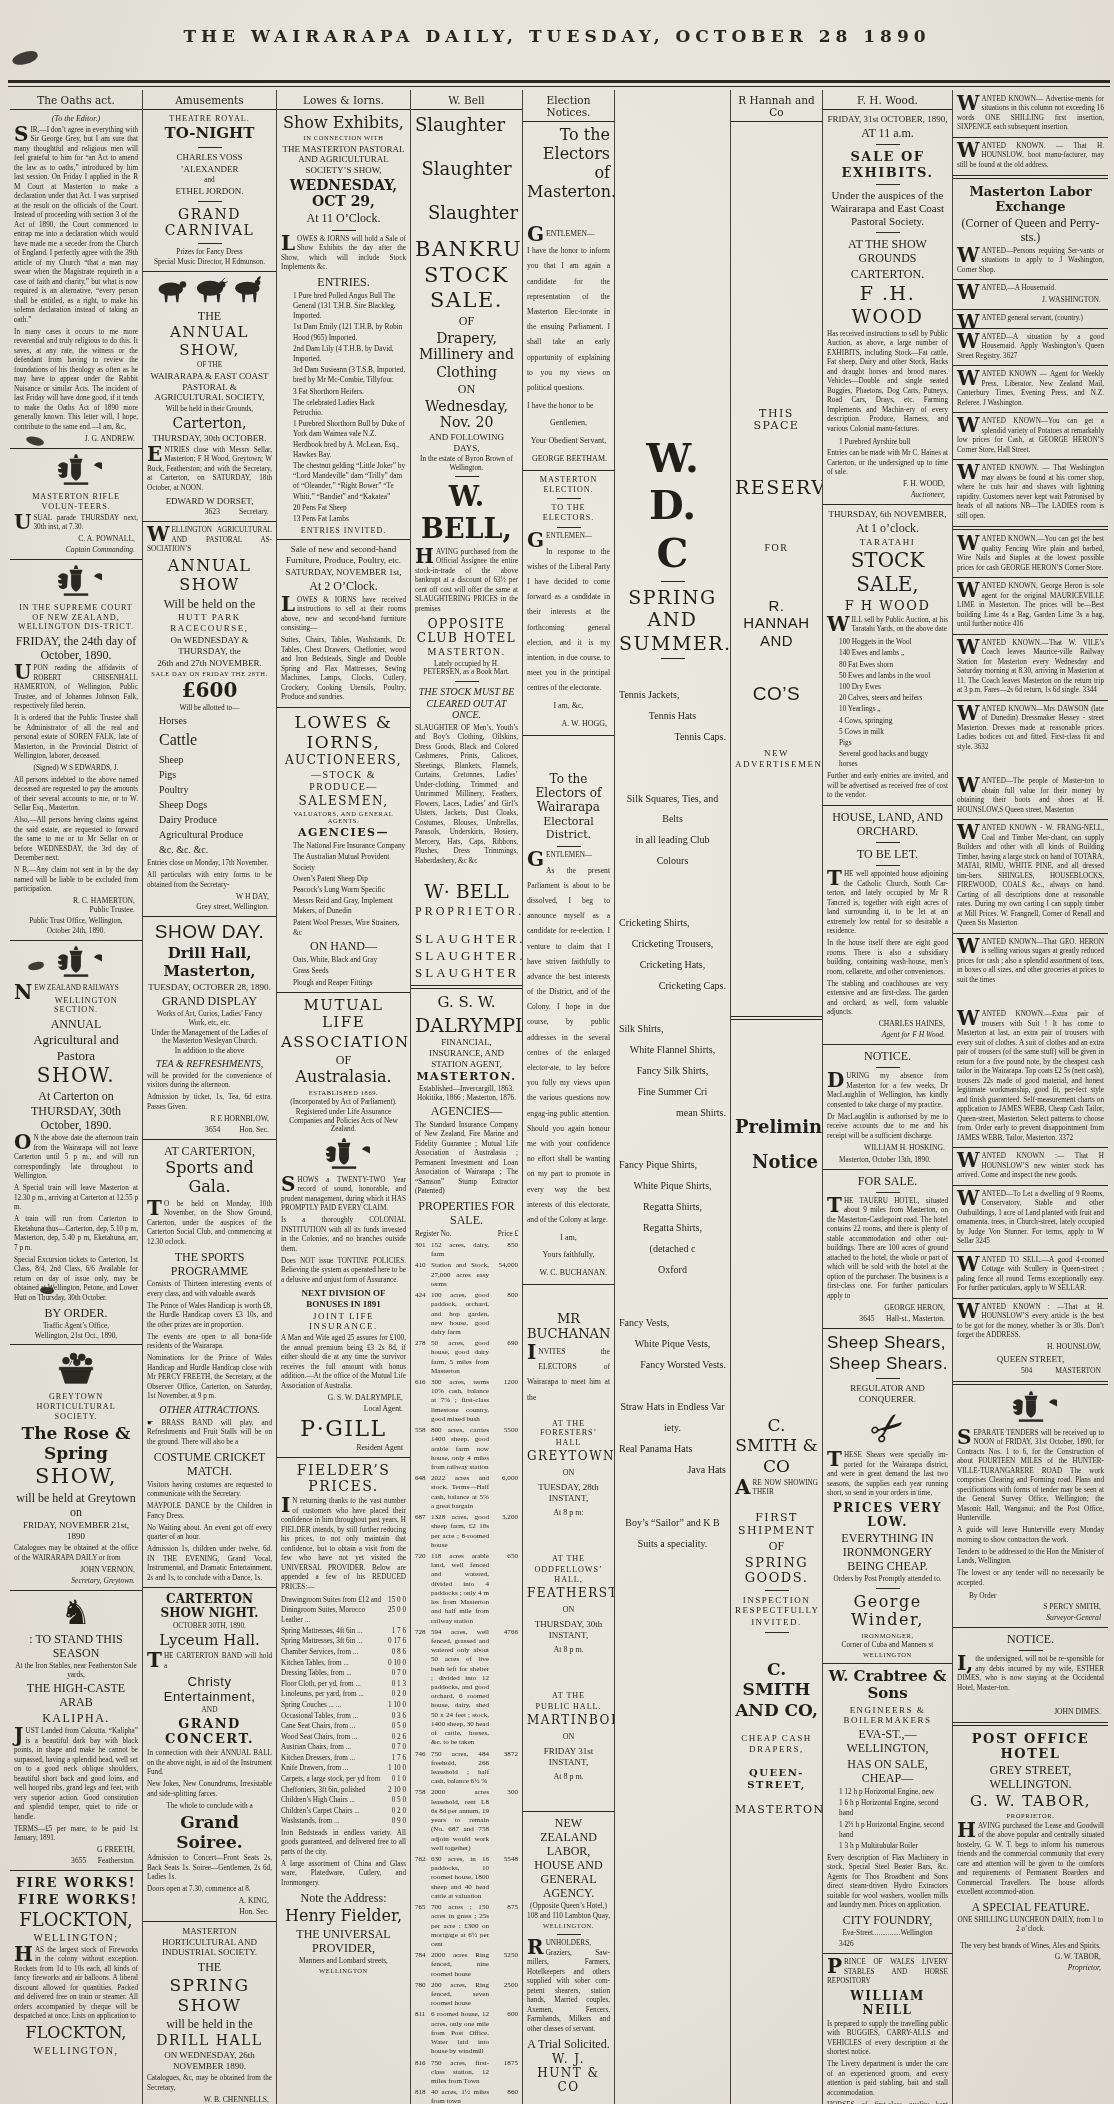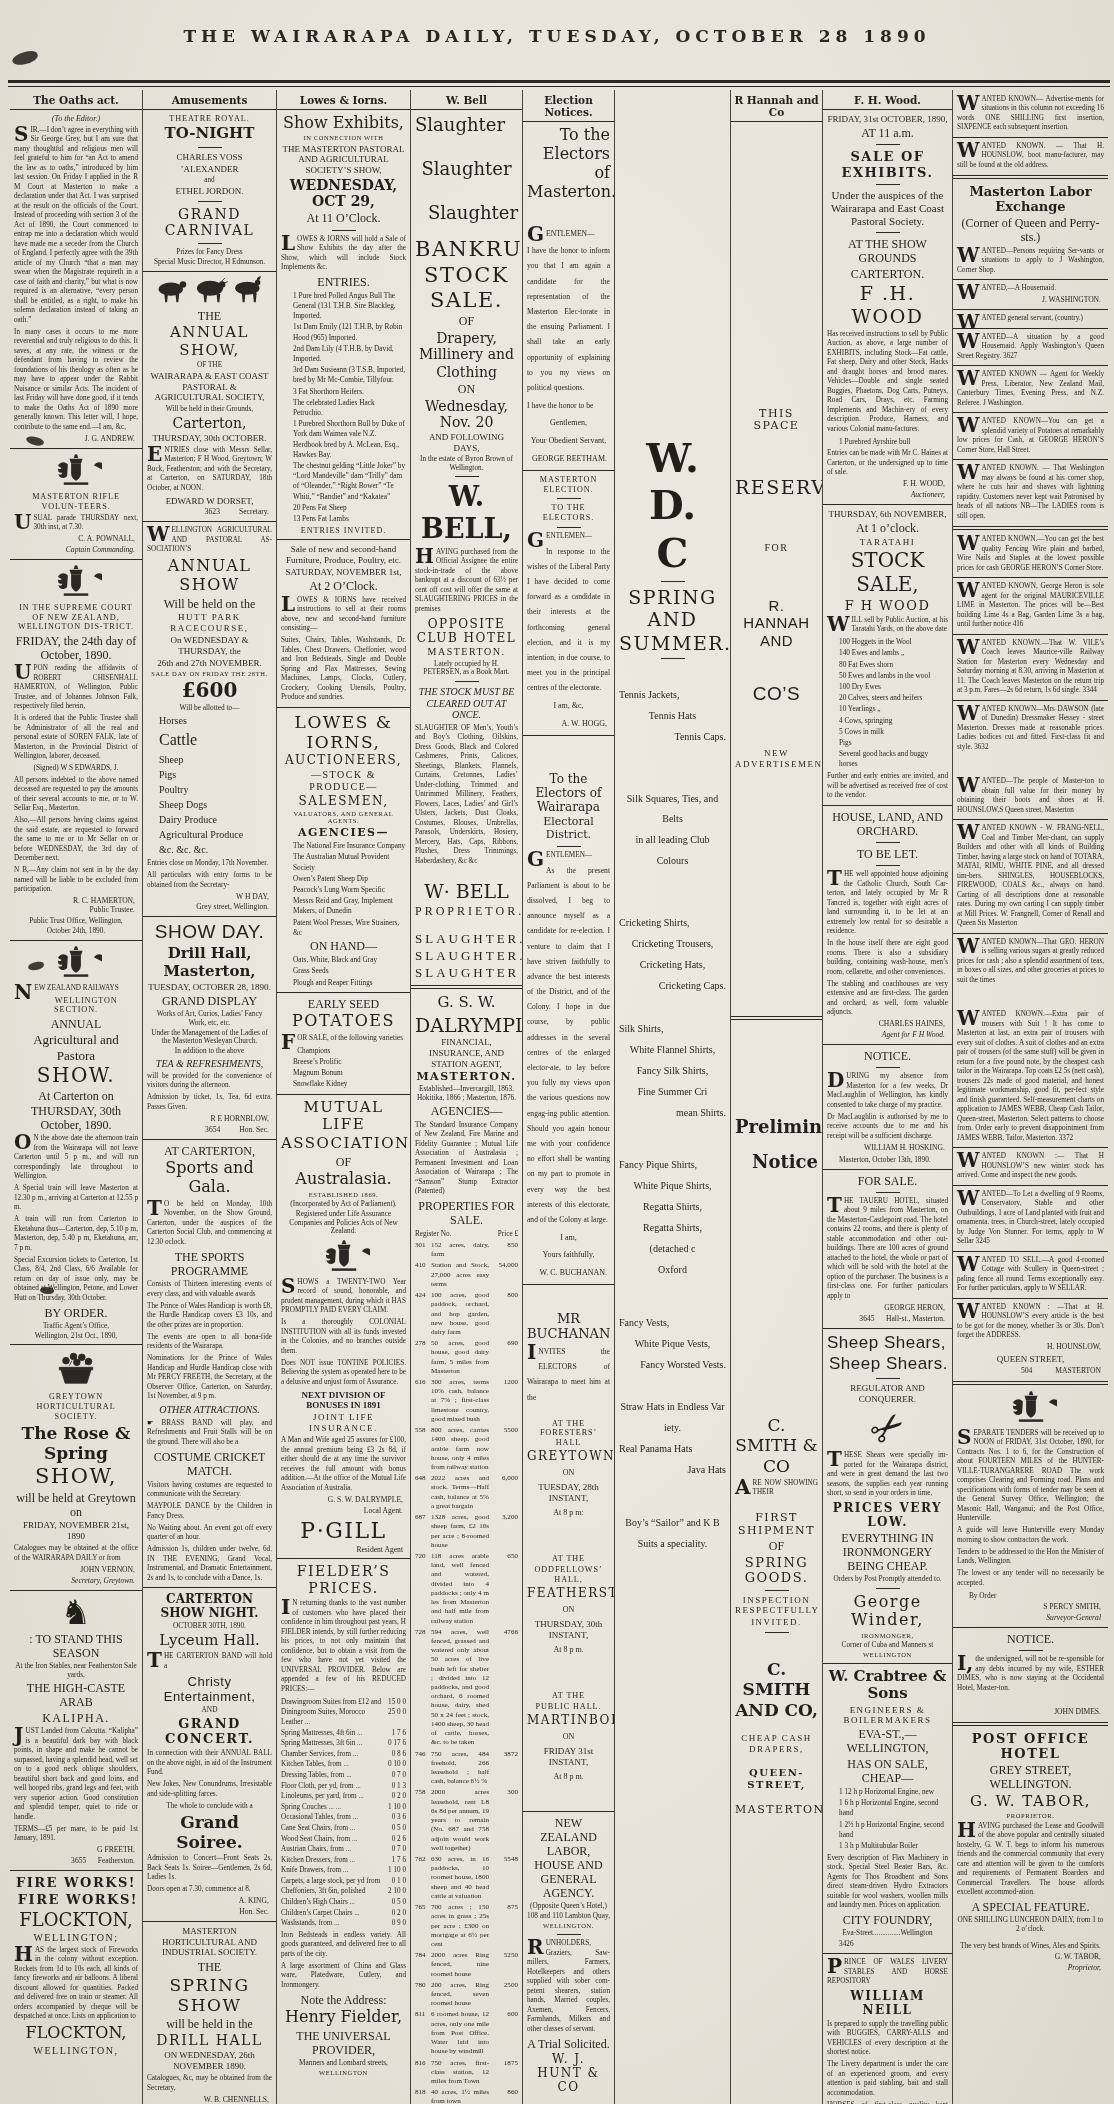--- a/index.html
+++ b/index.html
@@ -10,21 +10,21 @@
   .masthead{position:absolute;top:26px;left:0;right:0;text-align:center;
     font-family:"DejaVu Serif",serif;font-weight:bold;font-size:17px;letter-spacing:5px;color:#2a2722;}
   .mast-rule{position:absolute;top:80px;left:8px;right:4px;height:3px;
     border-top:3px solid #2b2823;border-bottom:1px solid #2b2823;}
   #columns{position:absolute;top:90px;left:10px;width:1098px;bottom:0;display:flex;align-items:stretch;}
   .col{box-sizing:border-box;padding:2px 4px 0;overflow:hidden;}
   .col + .col{border-left:1px solid #47433b;}
   .col:nth-child(1){width:132px}.col:nth-child(2){width:134px}.col:nth-child(3){width:134px}
   .col:nth-child(4){width:112px}.col:nth-child(5){width:92px}.col:nth-child(6){width:116px}
   .col:nth-child(7){width:92px}.col:nth-child(8){width:130px}.col:nth-child(9){width:156px}
-  .col-head{text-align:center;font-family:"DejaVu Serif",serif;font-weight:bold;font-size:10.5px;
+  .col-head{text-align:center;font-family:"DejaVu Serif",serif;font-weight:normal;font-size:10.5px;
     padding:2px 0 3px;border-bottom:1px solid #2b2823;margin:0 -4px 4px;}
   .sg{text-align:center;line-height:1.18;margin:1.5px 0;}
   .b,.bd,.ba{text-align:justify;font-size:7.2px;line-height:1.32;margin:2.5px 0;}
   .ba{font-size:7.6px;line-height:2.0;}
   .bd::first-letter{float:left;font-family:"DejaVu Serif",serif;font-size:20px;line-height:15px;
     font-weight:600;padding:1px 2px 0 0;}
   .li{text-align:left;font-size:7.3px;line-height:1.4;padding-left:12px;margin:1px 0;}
   .c{font-size:7.3px}.c8{font-size:12px}.c9{font-size:9px}.tiny{font-size:6.5px;letter-spacing:.6px}
   .cs{font-size:8.2px;letter-spacing:.9px}.ci{font-size:8px;font-style:italic}
   .i10{font-size:10px;font-style:italic}
@@ -374,30 +374,20 @@
           <div class="sg li">Peacock’s Lung Worm Specific</div>
           <div class="sg li">Messrs Reid and Gray, Implement Makers, of Dunedin</div>
           <div class="sg li">Patent Wool Presses, Wire Strainers, &amp;c</div>
           <div class="sg c8">ON HAND—</div>
           <div class="sg li">Oats, White, Black and Gray</div>
           <div class="sg li">Grass Seeds</div>
           <div class="sg li">Plough and Reaper Fittings</div>
         </div>
         <div>
           <div class="rule"></div>
-          <div class="sg c8">EARLY SEED</div>
-          <div class="sg sp dser" style="font-size: 16px;">POTATOES</div>
-          <div class="sg bd">FOR SALE, of the following varieties</div>
-          <div class="sg li">Champions</div>
-          <div class="sg li">Breese’s Prolific</div>
-          <div class="sg li">Magnum Bonum</div>
-          <div class="sg li">Snowflake Kidney</div>
-        </div>
-        <div>
-          <div class="rule"></div>
           <div class="sg sp dser" style="font-size: 15px;">MUTUAL LIFE</div>
           <div class="sg sp dser" style="font-size: 15px;">ASSOCIATION</div>
           <div class="sg c8">OF</div>
           <div class="sg dser" style="font-size: 16px;">Australasia.</div>
           <div class="sg tiny">ESTABLISHED 1869.</div>
           <div class="sg c">(Incorporated by Act of Parliament).</div>
           <div class="sg c">Registered under Life Assurance Companies and Policies Acts of New Zealand.</div>
           <div class="icon">
             <svg viewBox="0 0 64 44" width="52" height="36">
               <g fill="#2b2823">

